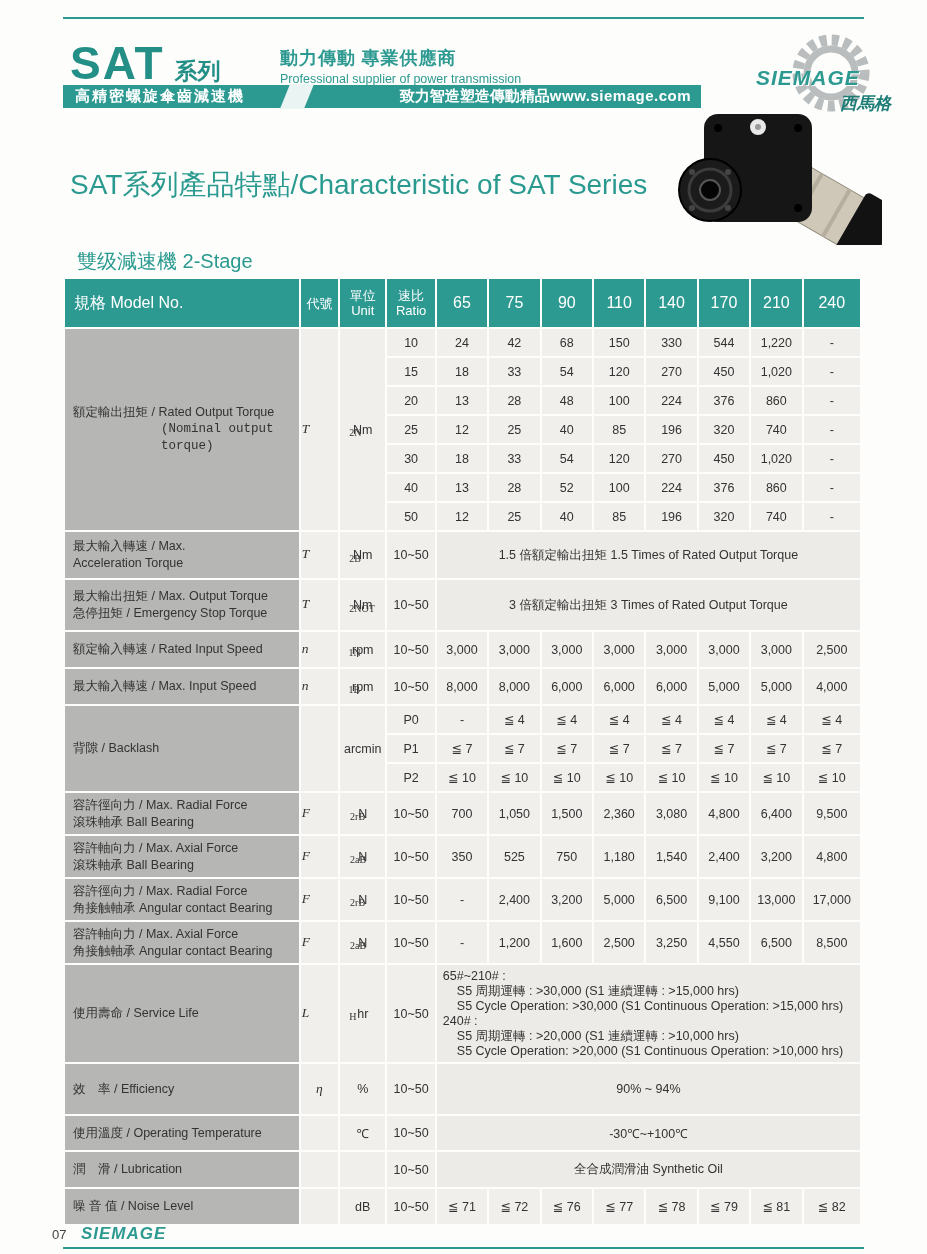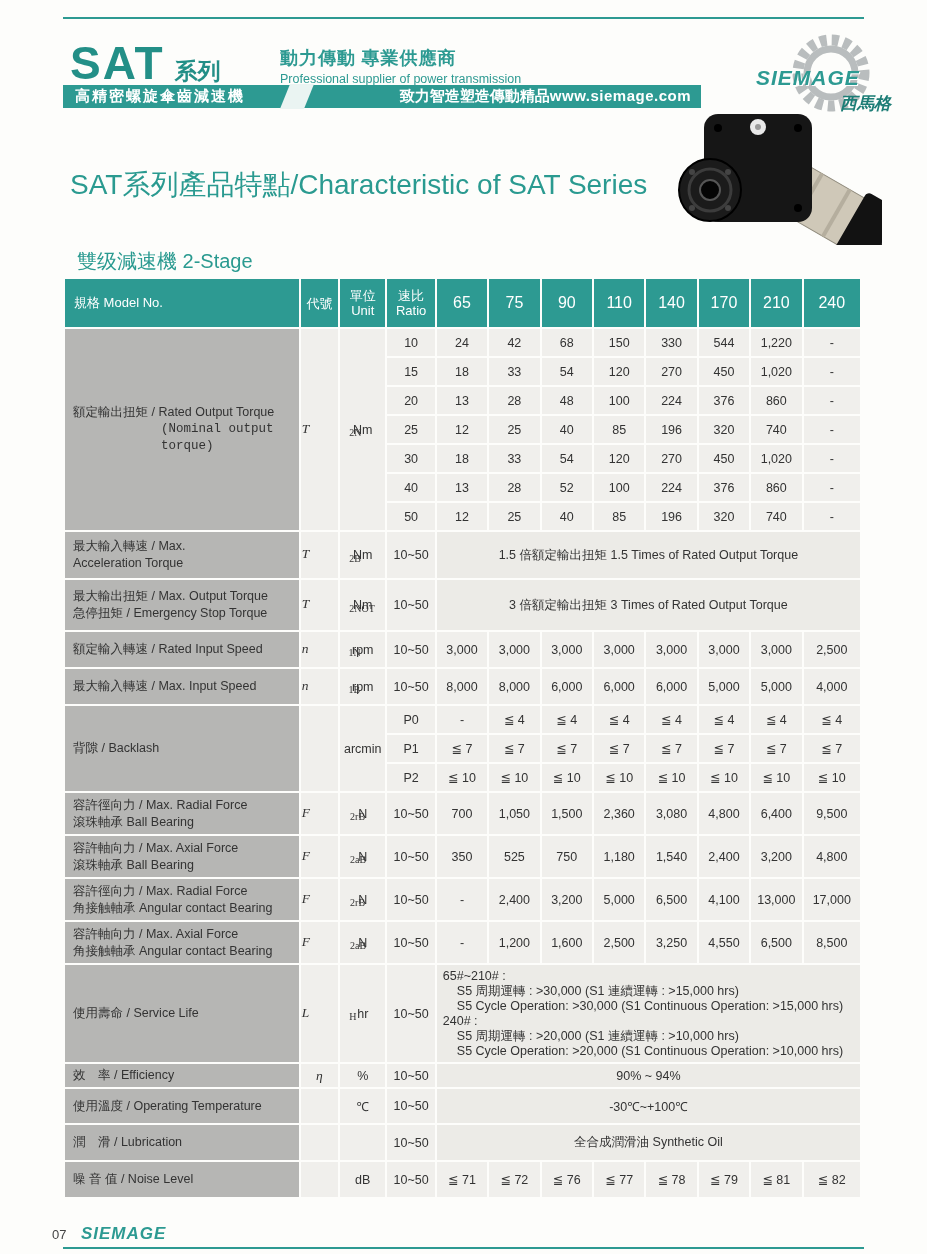--- a/index.html
+++ b/index.html
@@ -25,21 +25,21 @@
   #logo .name{position:absolute;left:8px;top:36px;color:#2d9a92;font-size:21px;font-weight:bold;font-style:italic;letter-spacing:1px;text-shadow:1px 1px 0 #fff;}
   #logo .cn{position:absolute;left:92px;top:62px;color:#1c7d76;font-family:"Liberation Serif",serif;font-style:italic;font-weight:bold;font-size:17px;}
   
   #product{position:absolute;left:672px;top:110px;width:210px;height:135px;}
   
   #page-title{position:absolute;left:70px;top:166px;color:#2a9a90;font-size:28px;}
   #section-title{position:absolute;left:77px;top:248px;color:#2a9a90;font-size:20px;}
   
   #spec-table{position:absolute;left:63px;top:277px;width:799px;border-collapse:separate;border-spacing:2px;table-layout:fixed;background:#fdfdfb;}
   #spec-table th{background:#2d9a92;color:#fff;font-weight:normal;vertical-align:middle;padding:2px;}
-  #spec-table th.model{text-align:left;padding-left:9px;font-size:13px;}
+  #spec-table th.model{text-align:left;padding-left:9px;font-size:16px;}
   #spec-table th.small{font-size:13px;line-height:15px;}
   #spec-table th.size{font-size:16px;}
   #spec-table td{vertical-align:middle;font-size:12.5px;color:#333;}
   td.label{background:#b6b6b4;text-align:left;padding:3px 4px 3px 8px;line-height:17px;color:#2e2e2e;}
   td.label .ind{padding-left:88px;font-family:Liberation Mono, monospace;}
   td.sym,td.unit,td.ratio,td.val{background:#f0efec;text-align:center;}
   td.spanc{background:#ecebe7;text-align:center;}
   td.lifec{background:#ecebe7;text-align:left;padding:3px 6px;font-size:12px;line-height:15px;}
   td.lifec .ind{padding-left:14px;}
   td.sym i{font-family:"Liberation Serif",serif;font-size:13.5px;}
@@ -357,21 +357,21 @@
             <div>角接触軸承 Angular contact Bearing</div>
           </td>
           <td class="sym"><i>F</i><sub>2rB</sub></td>
           <td class="unit">N</td>
           <td class="ratio">10~50</td>
           <td class="val">-</td>
           <td class="val">2,400</td>
           <td class="val">3,200</td>
           <td class="val">5,000</td>
           <td class="val">6,500</td>
-          <td class="val">4,100</td>
+          <td class="val">9,100</td>
           <td class="val">13,000</td>
           <td class="val">17,000</td>
         </tr>
         <tr style="height: 41px;">
           <td class="label">
             <div>容許軸向力 / Max. Axial Force</div>
             <div>角接触軸承 Angular contact  Bearing</div>
           </td>
           <td class="sym"><i>F</i><sub>2aB</sub></td>
           <td class="unit">N</td>
@@ -394,21 +394,21 @@
           <td class="ratio">10~50</td>
           <td class="lifec" colspan="8">
             <div>65#~210# :</div>
             <div class="ind">S5 周期運轉 : &gt;30,000 (S1 連續運轉 : &gt;15,000 hrs)</div>
             <div class="ind">S5 Cycle Operation: &gt;30,000 (S1 Continuous Operation: &gt;15,000 hrs)</div>
             <div>240# :</div>
             <div class="ind">S5 周期運轉 : &gt;20,000 (S1 連續運轉 : &gt;10,000 hrs)</div>
             <div class="ind">S5 Cycle Operation: &gt;20,000 (S1 Continuous Operation: &gt;10,000 hrs)</div>
           </td>
         </tr>
-        <tr style="height: 23px; margin-top: 39px;">
+        <tr style="height: 50px; margin-top: 39px;">
           <td class="label">
             <div>效　率 / Efficiency</div>
           </td>
           <td class="sym"><i>η</i></td>
           <td class="unit">%</td>
           <td class="ratio">10~50</td>
           <td class="spanc" colspan="8">90% ~ 94%</td>
         </tr>
         <tr style="height: 34px;">
           <td class="label">

